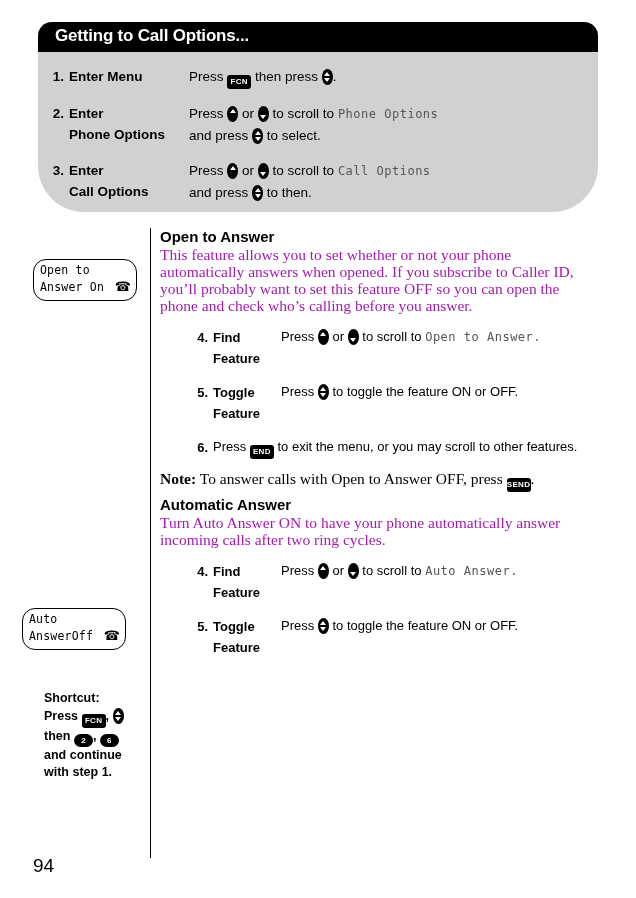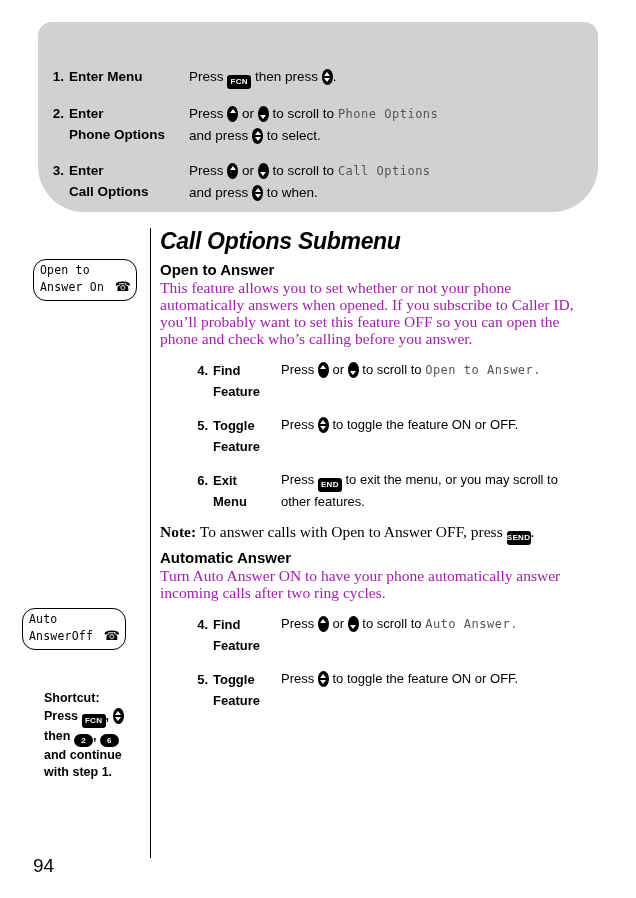--- a/index.html
+++ b/index.html
@@ -149,20 +149,23 @@
   #pagenum{
     position:absolute; left:33px; top:855px;
     font-size:19px; color:#000;
   }
 </style>
 </head>
 <body>
 
 <div id="callout">
   <div class="callout-body"></div>
+  <div class="callout-header">
+    <div class="callout-header-title">Getting to Call Options...</div>
+  </div>
 
   <div class="steps">
 
     <div class="step-row">
       <div class="step-num">1.</div>
       <div class="step-label">Enter Menu</div>
       <div class="step-desc">
         <span>Press</span>
         <span class="key key-wide">FCN</span>
         <span>then press</span>
@@ -197,21 +200,21 @@
       </div>
       <div class="step-desc">
         <span>Press</span>
         <span class="key-scroll up"></span>
         <span>or</span>
         <span class="key-scroll down"></span>
         <span>to scroll to</span>
         <span class="lcdtext">Call Options</span><br>
         <span>and press</span>
         <span class="key-scroll both"></span>
-        <span>to when.</span>
+        <span>to then.</span>
       </div>
     </div>
 
   </div>
 </div>
 
 <div id="divider"></div>
 
 <div class="lcdbox" id="lcd-open">
   <div class="line l1">Open to</div>
@@ -236,21 +239,20 @@
     <span>then</span>
     <span class="key key-num">2</span><span>,</span>
     <span class="key key-num">6</span>
   </div>
   <div>and continue</div>
   <div>with step 1.</div>
 </div>
 
 <div id="main">
 
-  <h1 class="h1">Call Options Submenu</h1>
 
   <h2 class="h2">Open to Answer</h2>
   <p class="para">This feature allows you to set whether or not your phone automatically answers when opened. If you subscribe to Caller ID, you’ll probably want to set this feature OFF so you can open the phone and check who’s calling before you answer.</p>
 
   <div class="substeps">
 
     <div class="step-row">
       <div class="step-num">4.</div>
       <div class="step-label">
         <div>Find</div>
@@ -274,24 +276,20 @@
       </div>
       <div class="step-desc">
         <span>Press</span>
         <span class="key-scroll both"></span>
         <span>to toggle the feature ON or OFF.</span>
       </div>
     </div>
 
     <div class="step-row">
       <div class="step-num">6.</div>
-      <div class="step-label">
-        <div>Exit</div>
-        <div>Menu</div>
-      </div>
       <div class="step-desc">
         <span>Press</span>
         <span class="key key-wide">END</span>
         <span>to exit the menu, or you may scroll to other features.</span>
       </div>
     </div>
 
   </div>
 
   <p class="note">

